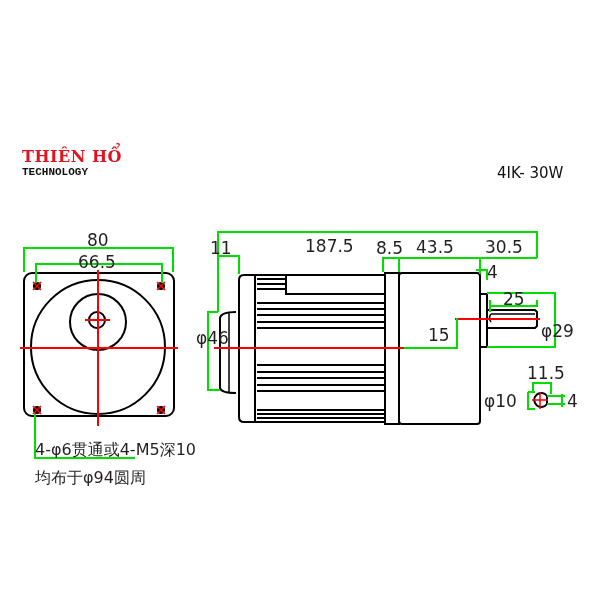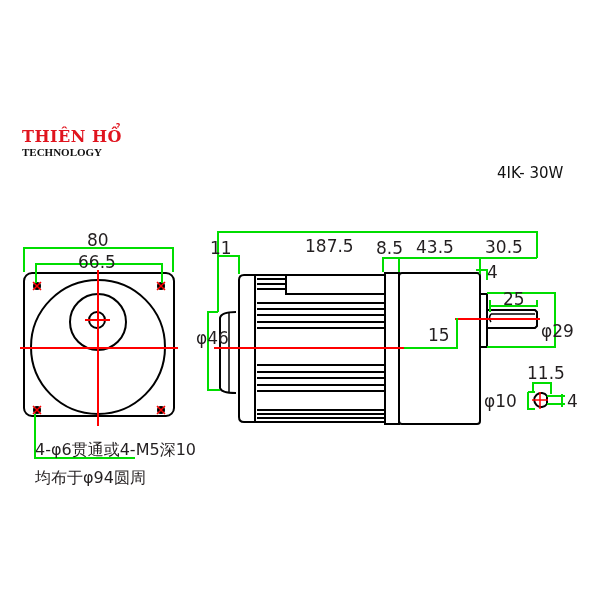--- a/index.html
+++ b/index.html
@@ -1,19 +1,19 @@
 <!DOCTYPE html>
 <html><head>
 <meta charset="utf-8">
 <style>
   html,body{margin:0;padding:0;background:#fff;}
   body{width:600px;height:600px;position:relative;overflow:hidden;font-family:"DejaVu Sans",sans-serif;}
-  .brand{position:absolute;left:22px;top:128px;}
+  .brand{position:absolute;left:22px;top:148px;}
   .brand-title{font-family:"DejaVu Serif",serif;font-weight:bold;color:#e0141e;font-size:16px;letter-spacing:0.5px;line-height:18px;}
-  .brand-sub{font-family:Liberation Serif, serif;font-weight:bold;color:#111;font-size:11px;line-height:13px;}
+  .brand-sub{font-family:Liberation Mono, monospace;font-weight:bold;color:#111;font-size:11px;line-height:13px;}
   .model{position:absolute;left:497px;top:164px;font-size:15px;color:#111;text-align:center;}
   svg{position:absolute;left:0;top:0;}
   .dim{font-family:"DejaVu Sans",sans-serif;font-size:17px;fill:#231f20;}
   .note{font-family:"DejaVu Sans",sans-serif;font-size:16px;fill:#231f20;}
 </style>
 </head>
 <body>
 
 <div class="brand">
   <div class="brand-title">THIÊN HỔ</div>

